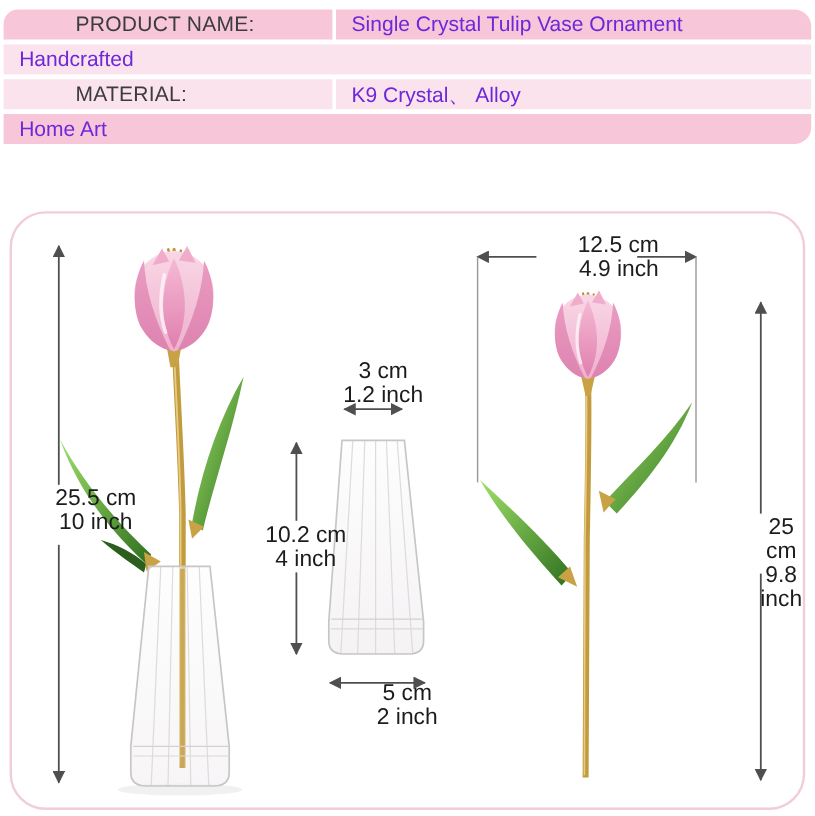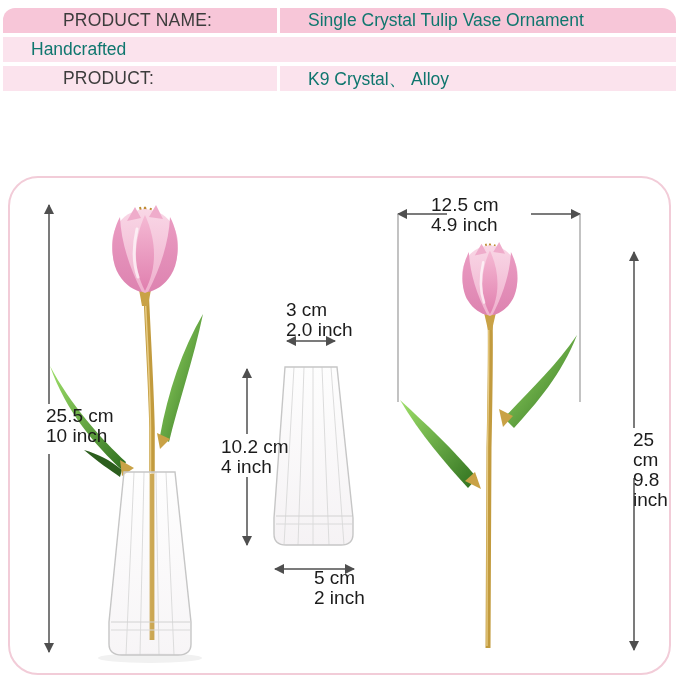--- a/index.html
+++ b/index.html
@@ -4,60 +4,61 @@
 <style>
   html,body{margin:0;padding:0;background:#ffffff;}
   .canvas{position:relative;width:679px;height:680px;background:#ffffff;overflow:hidden;
           font-family:"Liberation Sans",sans-serif;}
 
   
   .spec-table{position:absolute;left:3px;top:8px;width:673px;display:flex;flex-direction:column;gap:4px;}
   .spec-row{display:flex;gap:3px;height:25px;}
   .spec-label{width:274px;box-sizing:border-box;display:flex;align-items:center;padding-left:60px;
               font-size:17.5px;color:#3c3c3c;letter-spacing:.2px;white-space:nowrap;}
-  .spec-value{flex:1;display:flex;align-items:center;padding-left:28px;
-              font-size:17.5px;color:#0f766e;white-space:nowrap;}
+  .spec-value{flex:1;display:flex;align-items:center;padding-left:13px;
+              font-size:17.5px;color:#6d28d9;white-space:nowrap;}
   .row-dark  .spec-label,.row-dark  .spec-value{background:#f7c6d8;}
   .row-light .spec-label,.row-light .spec-value{background:#fbe3ed;}
   .spec-row:first-child .spec-label{border-top-left-radius:12px;}
   .spec-row:first-child .spec-value{border-top-right-radius:14px;}
   .spec-row:last-child  .spec-label{border-bottom-left-radius:12px;}
   .spec-row:last-child  .spec-value{border-bottom-right-radius:14px;}
 
   
   .diagram-box{position:absolute;left:8px;top:176px;width:663px;height:499px;box-sizing:border-box;
                border:2px solid #f2ccd8;border-radius:30px;background:#ffffff;}
   .diagram-box svg{position:absolute;left:0;top:0;}
-  .dim-label{position:absolute;font-size:19px;line-height:20px;color:#1c1c1c;}
+  .dim-label{position:absolute;font-size:19px;line-height:20px;color:#1c1c1c;text-align:center;}
   .dim-label span{display:block;}
   .lbl-full-height  {left:13px; top:228px;margin-left:23px;}
   .lbl-vase-top     {left:276px;top:122px;}
   .lbl-vase-height  {left:211px;top:259px;}
   .lbl-vase-bottom  {left:304px;top:390px;}
-  .lbl-flower-width {left:421px;top:17px;width:118px;text-align:left;}
+  .lbl-flower-width {left:421px;top:17px;width:118px;text-align:right;}
   .lbl-flower-height{left:623px;top:252px;}
 </style>
 </head>
 <body>
 
 <div class="canvas">
 
   <div class="spec-table">
     <div class="spec-row row-dark">
       <div class="spec-label">PRODUCT NAME:</div>
       <div class="spec-value">Single Crystal Tulip Vase Ornament</div>
     </div>
     <div class="spec-row row-light">
       <div class="spec-value">Handcrafted</div>
     </div>
     <div class="spec-row row-light">
-      <div class="spec-label">PRODUCT:</div>
+      <div class="spec-label">MATERIAL:</div>
       <div class="spec-value">K9 Crystal、 Alloy</div>
     </div>
     <div class="spec-row row-dark">
+      <div class="spec-value">Home Art</div>
     </div>
   </div>
 
   <div class="diagram-box">
 
     <svg width="659" height="495" viewBox="0 0 659 495">
       <defs>
         <marker id="arr" viewBox="0 0 10 10" refX="9" refY="5" markerWidth="7" markerHeight="7" orient="auto-start-reverse">
             <path d="M0,0 L10,5 L0,10 Z" fill="#4f4f4f"></path>
           </marker>
@@ -168,21 +169,21 @@
         </g>
       </g>
     </svg>
 
     <div class="dim-label lbl-full-height">
       <span>25.5 cm</span>
       <span>10 inch</span>
     </div>
     <div class="dim-label lbl-vase-top">
       <span>3 cm</span>
-      <span>2.0 inch</span>
+      <span>1.2 inch</span>
     </div>
     <div class="dim-label lbl-vase-height">
       <span>10.2 cm</span>
       <span>4 inch</span>
     </div>
     <div class="dim-label lbl-vase-bottom">
       <span>5 cm</span>
       <span>2 inch</span>
     </div>
     <div class="dim-label lbl-flower-width">

